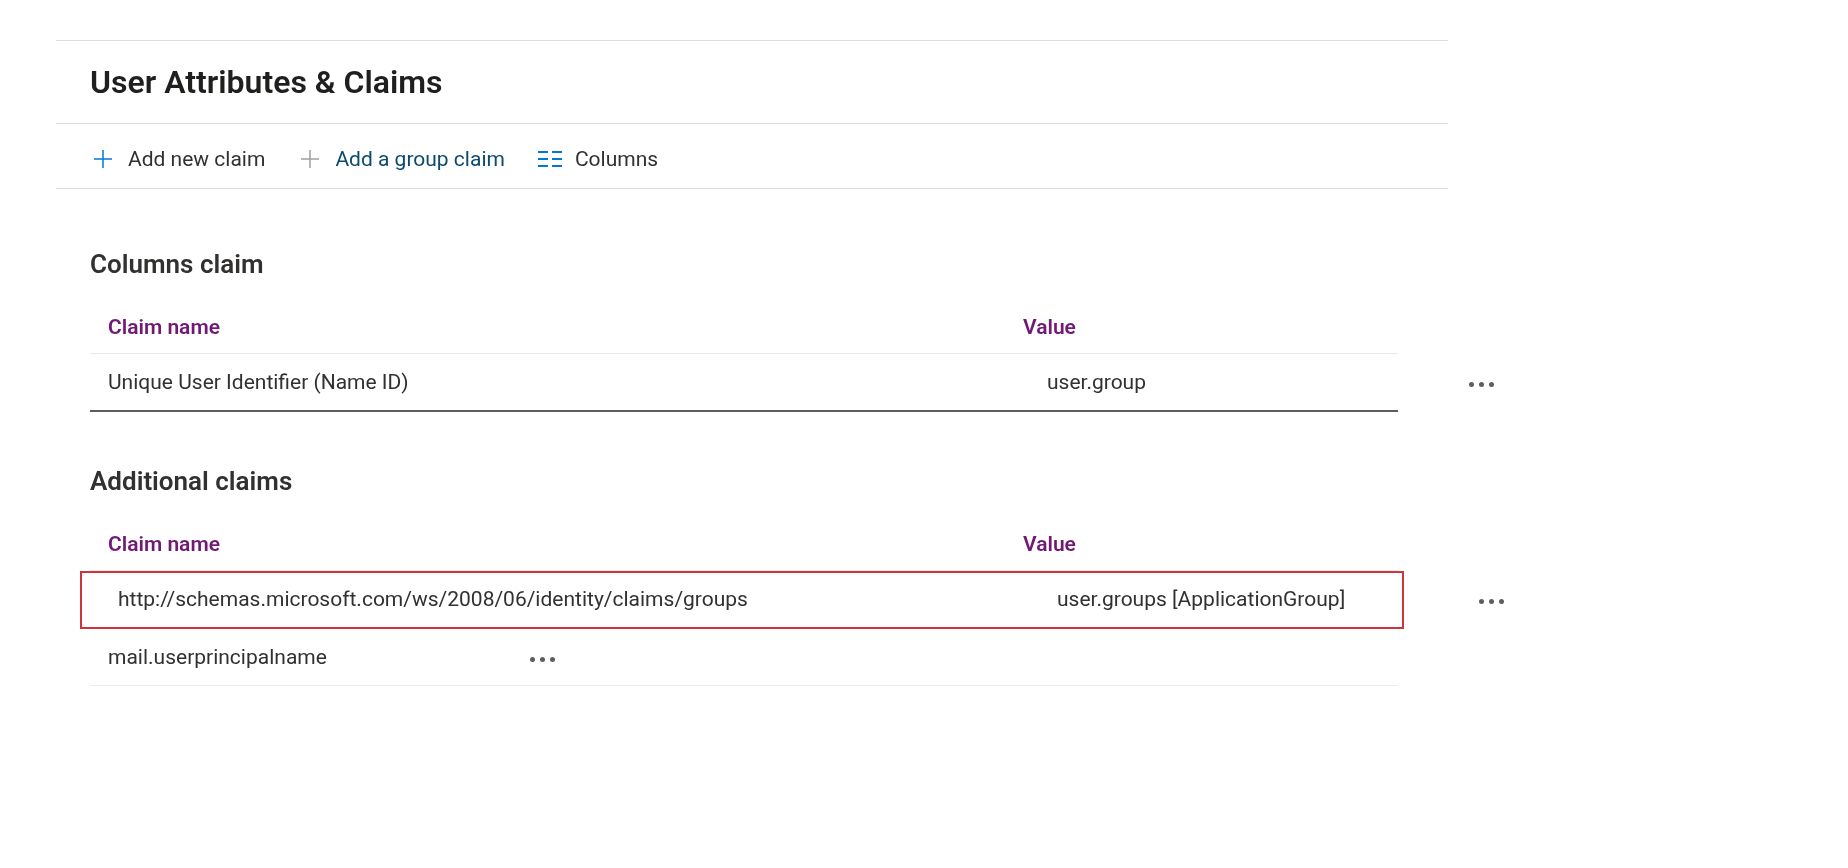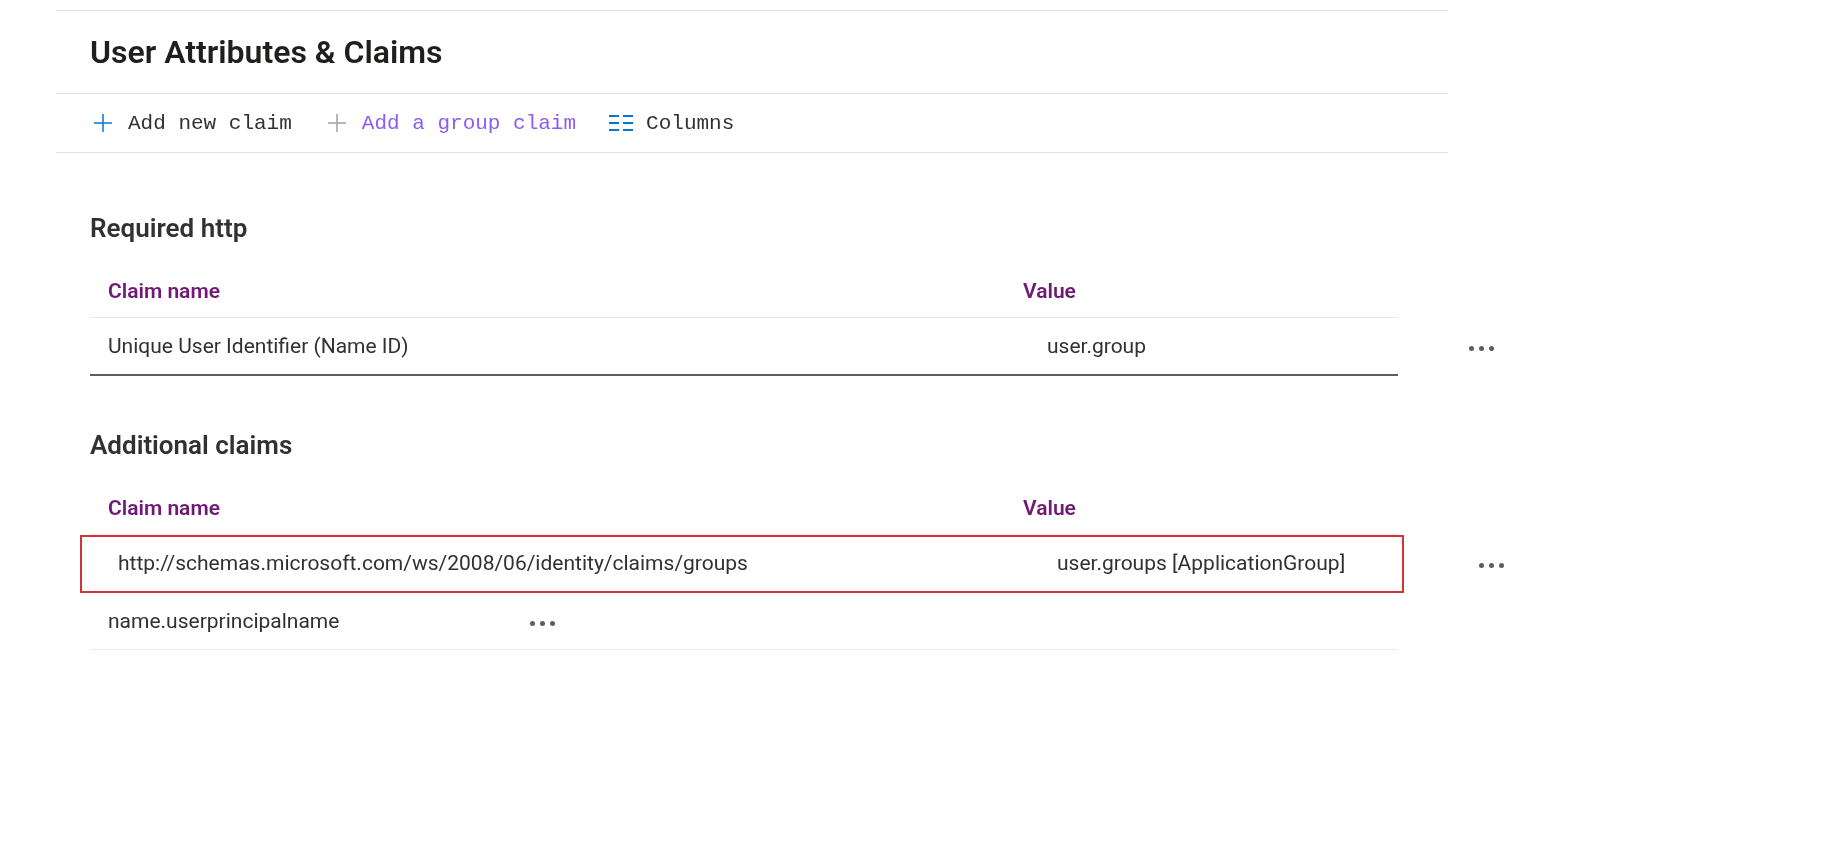--- a/index.html
+++ b/index.html
@@ -9,39 +9,39 @@
     }
     body {
       font-family: "Segoe UI", -apple-system, BlinkMacSystemFont, Roboto, sans-serif;
       background: #ffffff;
       color: #323130;
       font-size: 21px;
     }
     .page {
       width: 1488px;
       padding-top: 10px;
+      margin-top: 30px;
     }
     .top-rule {
       border-top: 1px solid #e1dfdd;
       margin-left: 56px;
       margin-right: 40px;
     }
     .page-title {
       font-size: 32px;
       font-weight: 600;
       padding: 22px 0 22px 90px;
       color: #201f1e;
     }
     .toolbar-wrap {
       border-top: 1px solid #e1dfdd;
       border-bottom: 1px solid #e1dfdd;
       margin-left: 56px;
       margin-right: 40px;
-      padding: 16px 0 16px 34px;
-      font-family: Liberation Mono, monospace;
+      padding: 22px 0 16px 34px;
     }
     .toolbar {
       display: flex;
       align-items: center;
       gap: 32px;
     }
     .tool-btn {
       display: inline-flex;
       align-items: center;
       gap: 12px;
@@ -50,21 +50,21 @@
       font-family: inherit;
       font-size: 21px;
       cursor: pointer;
       color: #323130;
       padding: 0;
     }
     .tool-btn.disabled {
       cursor: default;
     }
     .tool-btn.disabled .tool-icon svg { stroke: #a19f9d; }
-    .tool-btn.disabled .tool-label { color: #8b5cf6; }
+    .tool-btn.disabled .tool-label { color: #0c4a6e; }
     .tool-icon {
       display: inline-flex;
       align-items: center;
       justify-content: center;
       width: 26px;
       height: 26px;
     }
     .content {
       padding: 60px 90px 40px 90px;
     }
@@ -185,21 +185,21 @@
           </svg>
         </span>
         <span class="tool-label">Columns</span>
       </button>
     </div>
   </div>
 
   <div class="content">
 
     <div class="required-section">
-      <div class="section-title">Required http</div>
+      <div class="section-title">Columns claim</div>
       <div class="table">
         <div class="thead">
           <div class="th col-name">Claim name</div>
           <div class="th col-value">Value</div>
           <div class="col-actions"></div>
         </div>
         <div class="row">
           <div class="col-name">Unique User Identifier (Name ID)</div>
           <div class="col-value">user.group</div>
           <div class="col-actions">
@@ -230,21 +230,21 @@
             <button class="more-btn">
               <span class="dots">
                   <span></span>
                   <span></span>
                   <span></span>
                 </span>
             </button>
           </div>
         </div>
         <div class="row">
-          <div class="col-value">name.userprincipalname</div>
+          <div class="col-value">mail.userprincipalname</div>
           <div class="col-actions">
             <button class="more-btn">
               <span class="dots">
                   <span></span>
                   <span></span>
                   <span></span>
                 </span>
             </button>
           </div>
         </div>

